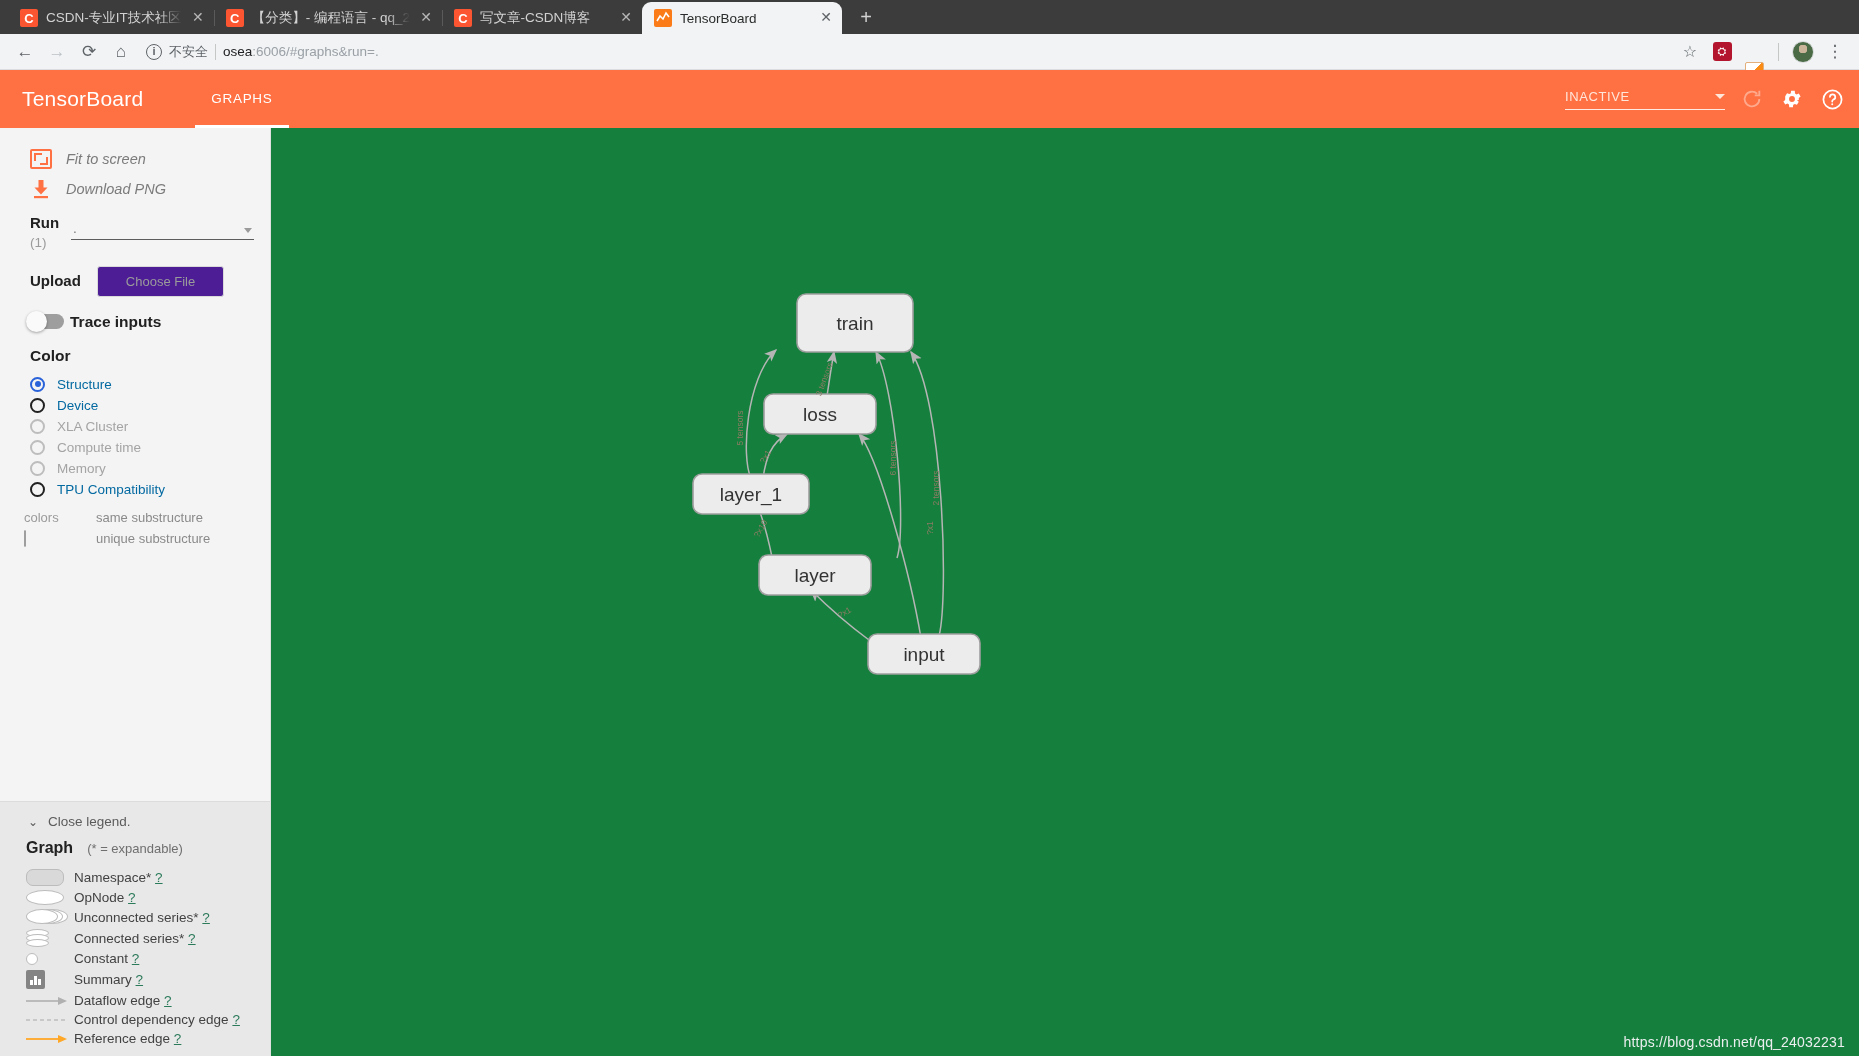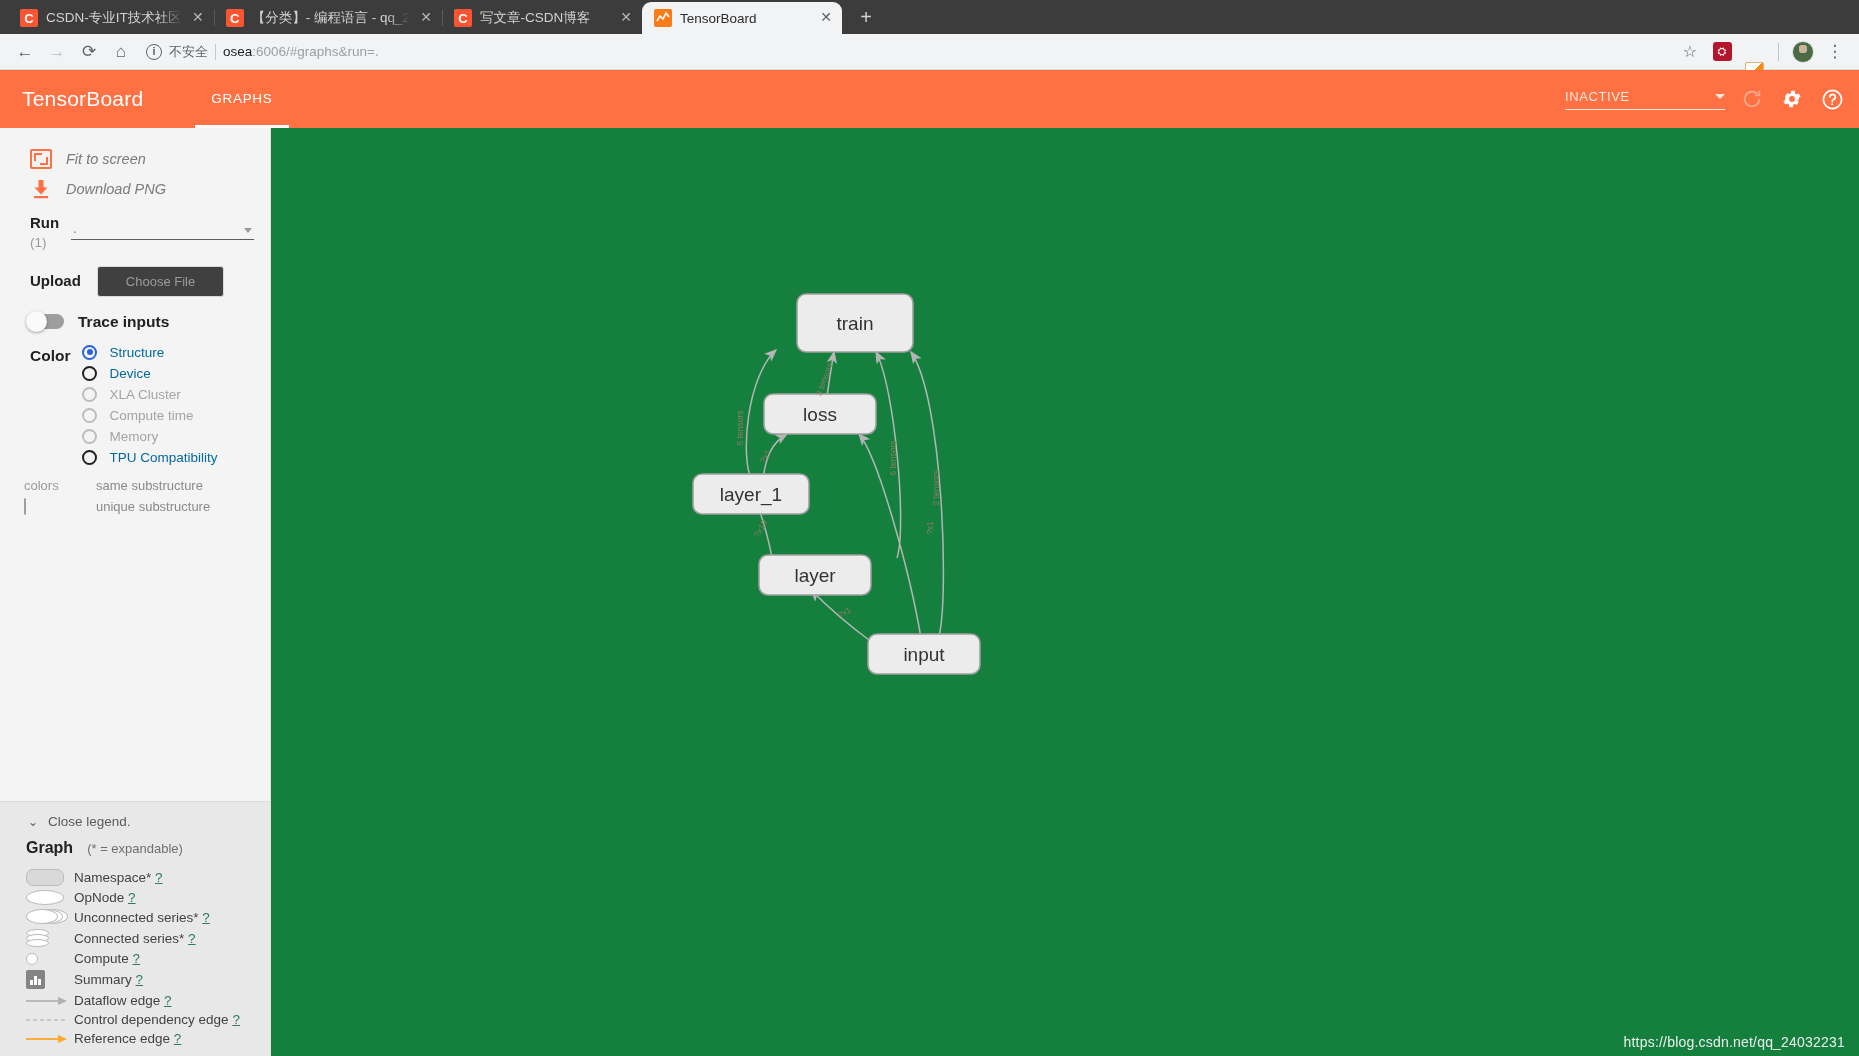--- a/index.html
+++ b/index.html
@@ -189,37 +189,37 @@
   .select-line.thin { border-bottom-color: #9e9e9e; max-width: 100px; }
   .select-line .sel-caret {
     position: absolute; right: 2px; bottom: 6px;
     border-left: 4px solid transparent; border-right: 4px solid transparent;
     border-top: 5px solid #9b9b9b;
   }
   .select-line .sel-val { padding-left: 2px; }
 
   .upload-row { display: flex; align-items: center; gap: 16px; padding: 14px 16px 0 30px; }
   .choose-file {
-    border: 1px solid #dadada; background: #404040; border-radius: 3px;
+    border: 1px solid #dadada; background: #4c1d95; border-radius: 3px;
     padding: 7px 28px; font-size: 13px; color: #9b9b9b;
   }
 
-  .toggle-row { display: flex; align-items: center; gap: 14px; padding: 16px 0 0 28px; }
+  .toggle-row { display: flex; align-items: center; gap: 6px; padding: 16px 0 0 28px; }
   .switch {
     width: 36px; height: 15px; background: #9e9e9e; border-radius: 8px;
     position: relative; flex: 0 0 36px;
   }
   .switch .knob {
     position: absolute; left: -2px; top: -3px;
     width: 21px; height: 21px; border-radius: 50%;
     background: #fafafa; box-shadow: 0 1px 3px rgba(0,0,0,.35);
   }
   .toggle-row .lbl { font-size: 15.5px; color: #212121; font-weight: bold; }
 
-  .color-block { display: flex; padding: 14px 0 0 30px; gap: 12px; }
+  .color-block { display: flex; padding: 14px 0 0 30px; gap: 12px; flex-direction: column; }
   .color-label { font-size: 15.5px; color: #212121; font-weight: bold; padding-top: 2px; }
   .radio-list { display: flex; flex-direction: column; gap: 6px; }
   .radio-row { display: flex; align-items: center; gap: 12px; }
   .radio {
     width: 15px; height: 15px; border-radius: 50%;
     border: 2px solid #757575; flex: 0 0 15px; position: relative;
   }
   .radio.on { border-color: #2962d9; }
   .radio.on::after {
     content: ""; position: absolute; left: 2.5px; top: 2.5px;
@@ -500,21 +500,21 @@
               <i></i>
               <i></i>
             </span>
           </span>
         <span class="legend-text"><span>Connected series*</span> <span class="q">?</span></span>
       </div>
       <div class="legend-row">
         <span class="legend-glyph">
             <span class="g-const"></span>
           </span>
-        <span class="legend-text"><span>Compute</span> <span class="q">?</span></span>
+        <span class="legend-text"><span>Constant</span> <span class="q">?</span></span>
       </div>
       <div class="legend-row">
         <span class="legend-glyph">
             <span class="g-summary">
               <s style="height:5px"></s>
               <s style="height:9px"></s>
               <s style="height:6px"></s>
             </span>
           </span>
         <span class="legend-text"><span>Summary</span> <span class="q">?</span></span>

